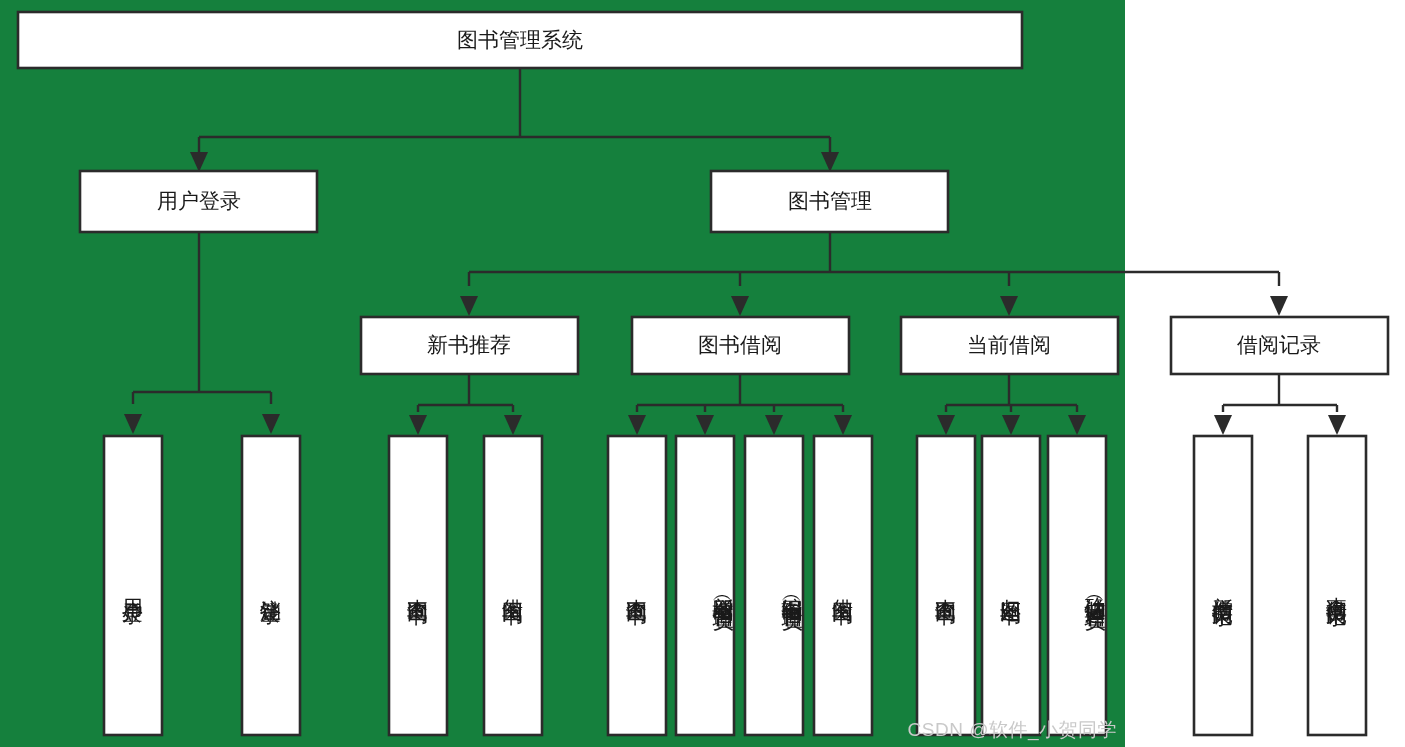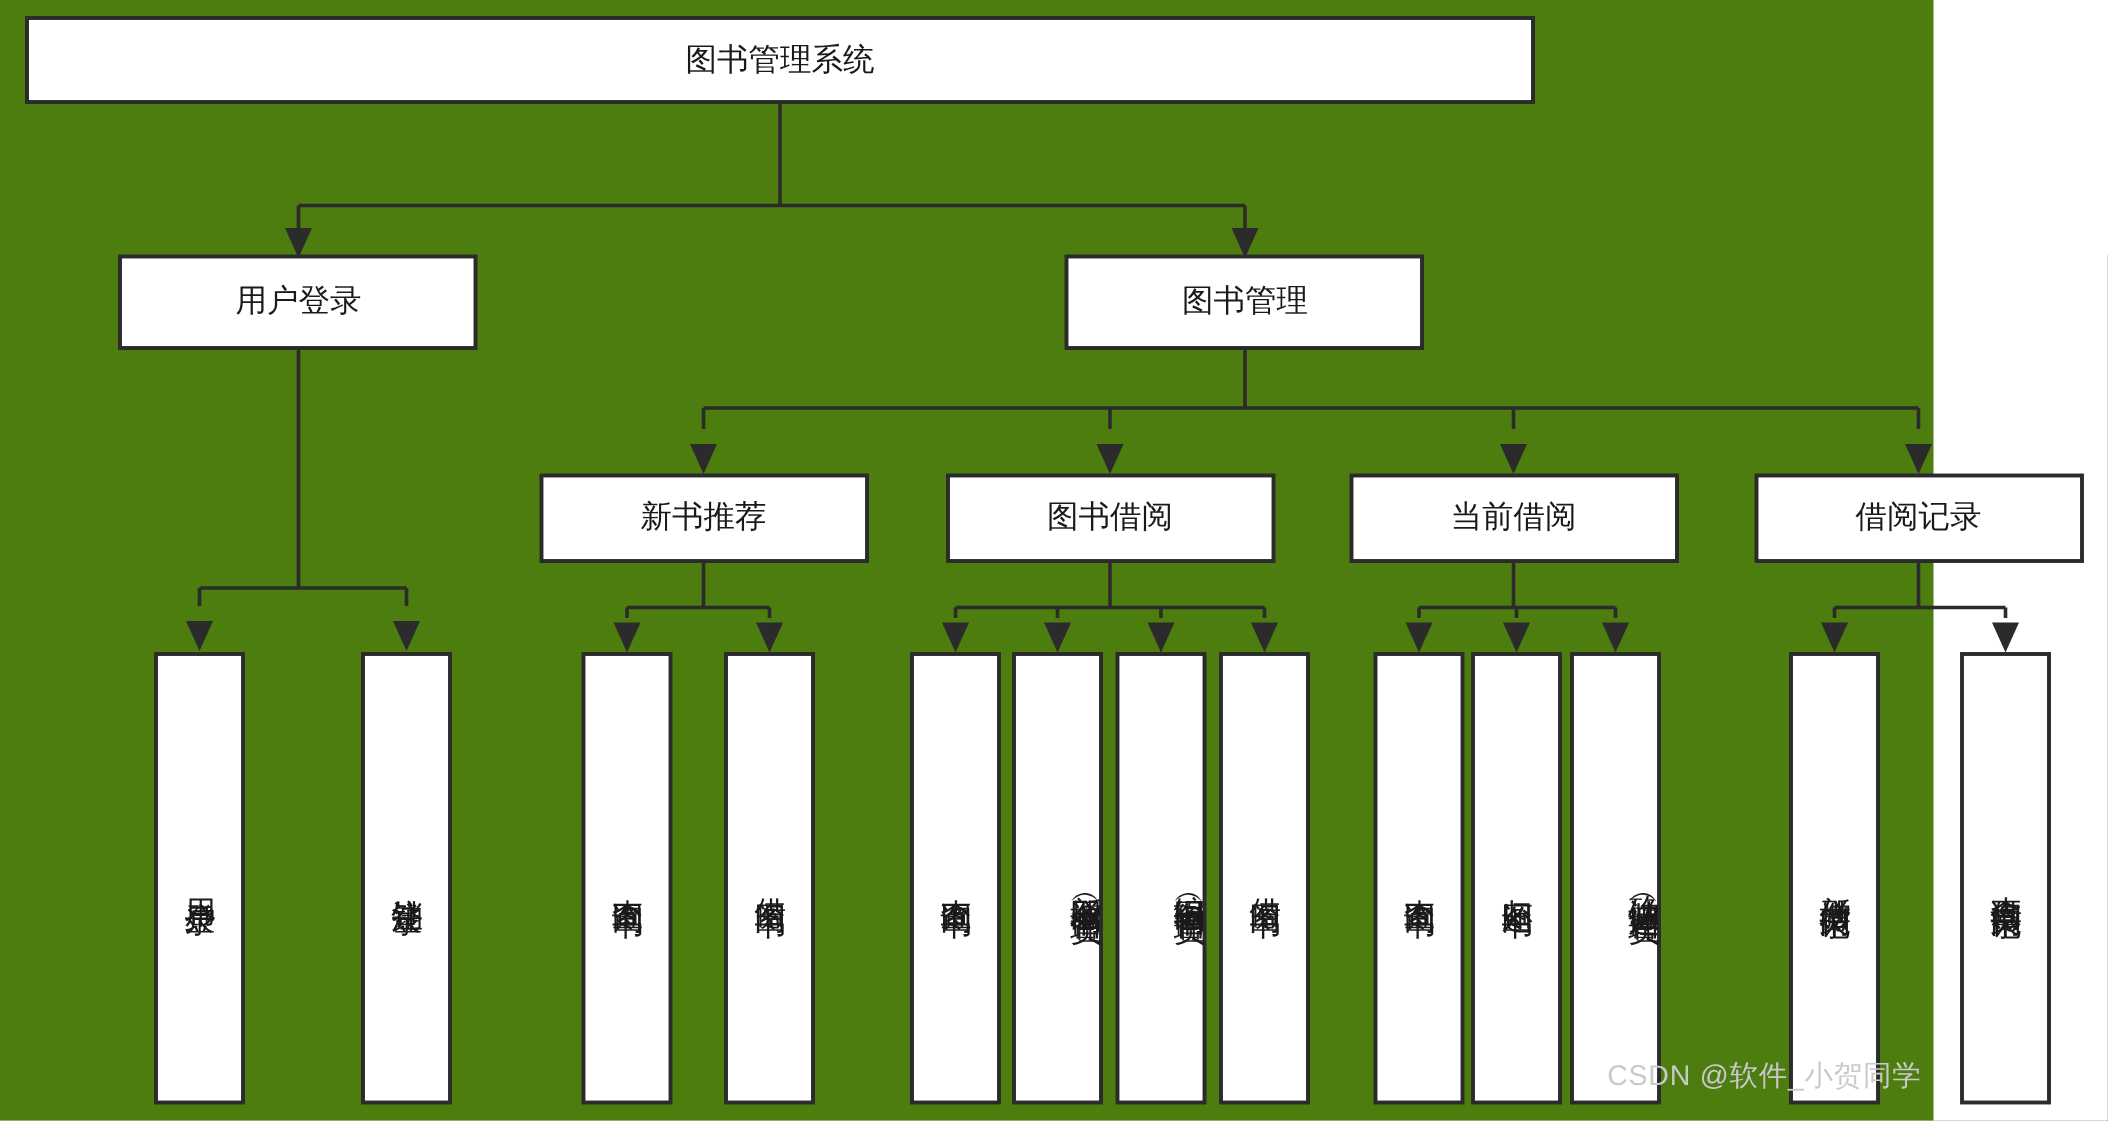--- a/index.html
+++ b/index.html
@@ -8,23 +8,23 @@
     background: #ffffff;
   }
   body {
     width: 1405px;
     height: 747px;
     font-family: "Liberation Sans", "DejaVu Sans", sans-serif;
     overflow: hidden;
   }
   #diagram-root {
     position: relative;
-    width: 1289px;
+    width: 1125px;
     height: 747px;
-    background: #4d7c0f;
+    background: #15803d;
   }
   svg.tree-canvas {
     position: absolute;
     left: 0;
     top: 0;
     width: 1405px;
     height: 747px;
   }
   .node-box {
     fill: #ffffff;
@@ -58,21 +58,21 @@
     line-height: 1;
     display: flex;
     align-items: center;
     justify-content: center;
     white-space: nowrap;
     pointer-events: none;
   }
   .watermark {
     position: absolute;
     right: 8px;
-    bottom: 17px;
+    bottom: 4px;
     font-family: "Liberation Sans", "DejaVu Sans", sans-serif;
     font-size: 19px;
     color: #c9c9c9;
     letter-spacing: 0.5px;
     white-space: nowrap;
   }
 </style>
 </head>
 <body>
 

